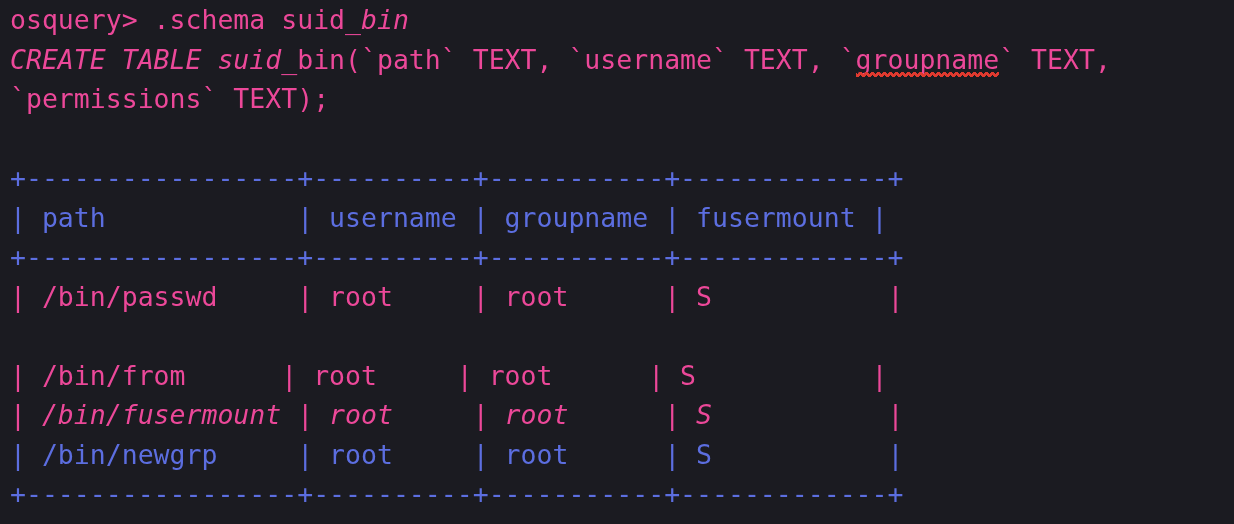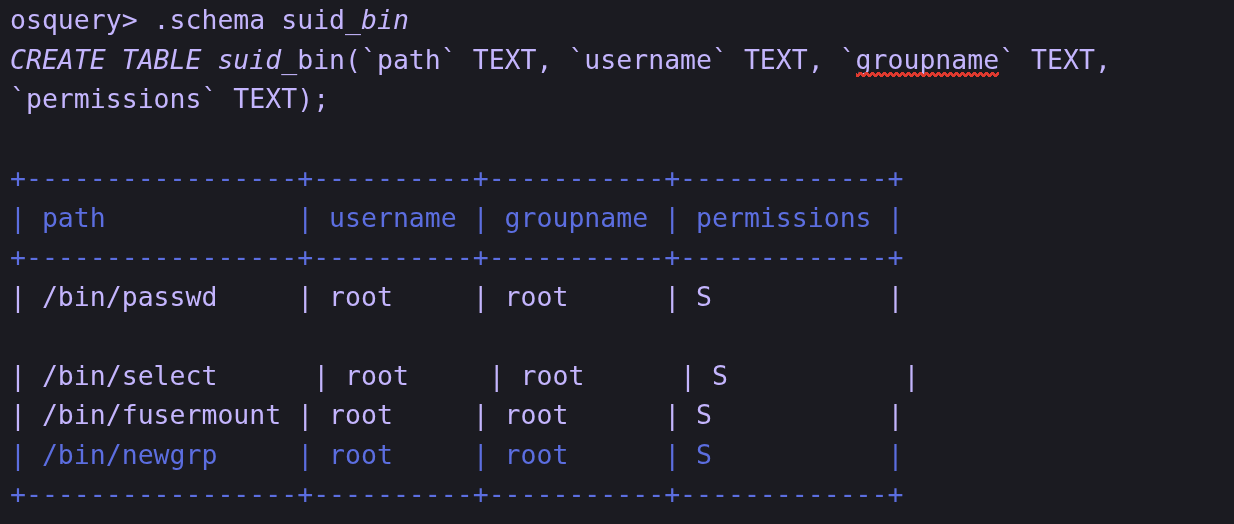--- a/index.html
+++ b/index.html
@@ -24,21 +24,21 @@
   .line {
     position: absolute;
     left: 10px;
     height: 39.5px;
     line-height: 39.5px;
     font-size: 26.5px;
     letter-spacing: 0px;
     white-space: pre;
     font-family: "DejaVu Sans Mono", "Liberation Mono", monospace;
   }
-  .c-gray   { color: #c4b5fd; }
+  .c-gray   { color: #ec4899; }
   .c-blue   { color: #5c6ee0; }
   .italic   { font-style: italic; }
   .misspelled {
     position: relative;
     display: inline-block;
     text-decoration: none;
     text-align: right;
   }
   .misspelled::after {
     content: "";
@@ -62,24 +62,24 @@
 
   <div class="line c-gray" style="top:0px;"><span>osquery&gt; </span><span>.schema </span><span>suid_</span><span class="italic">bin</span></div>
 
   <div class="line c-gray" style="top:39.5px;"><span class="italic">CREATE TABLE suid_</span><span>bin(`path` TEXT, `username` TEXT, `</span><span class="misspelled">groupname</span><span>` TEXT,</span></div>
 
   <div class="line c-gray" style="top:79px;">`permissions` TEXT);</div>
 
 
   <div class="line c-blue" style="top:158px;">+-----------------+----------+-----------+-------------+</div>
 
-  <div class="line c-blue" style="top:197.5px;">| path            | username | groupname | permissions |</div>
+  <div class="line c-blue" style="top:197.5px;">| path            | username | groupname | fusermount |</div>
 
   <div class="line c-blue" style="top:237px;">+-----------------+----------+-----------+-------------+</div>
 
   <div class="line c-gray" style="top:277px;">| /bin/passwd     | root     | root      | S           |</div>
-  <div class="line c-gray" style="top:355.5px;">| /bin/select      | root     | root      | S           |</div>
-  <div class="line c-gray" style="top:395px;">| /bin/fusermount | root     | root      | S           |</div>
+  <div class="line c-gray" style="top:355.5px;">| /bin/from      | root     | root      | S           |</div>
+  <div class="line c-gray" style="top:395px;font-style:italic;">| /bin/fusermount | root     | root      | S           |</div>
   <div class="line c-blue" style="top:434.5px;">| /bin/newgrp     | root     | root      | S           |</div>
 
   <div class="line c-blue" style="top:474px;">+-----------------+----------+-----------+-------------+</div>
 
 </div>
 
 </body></html>

